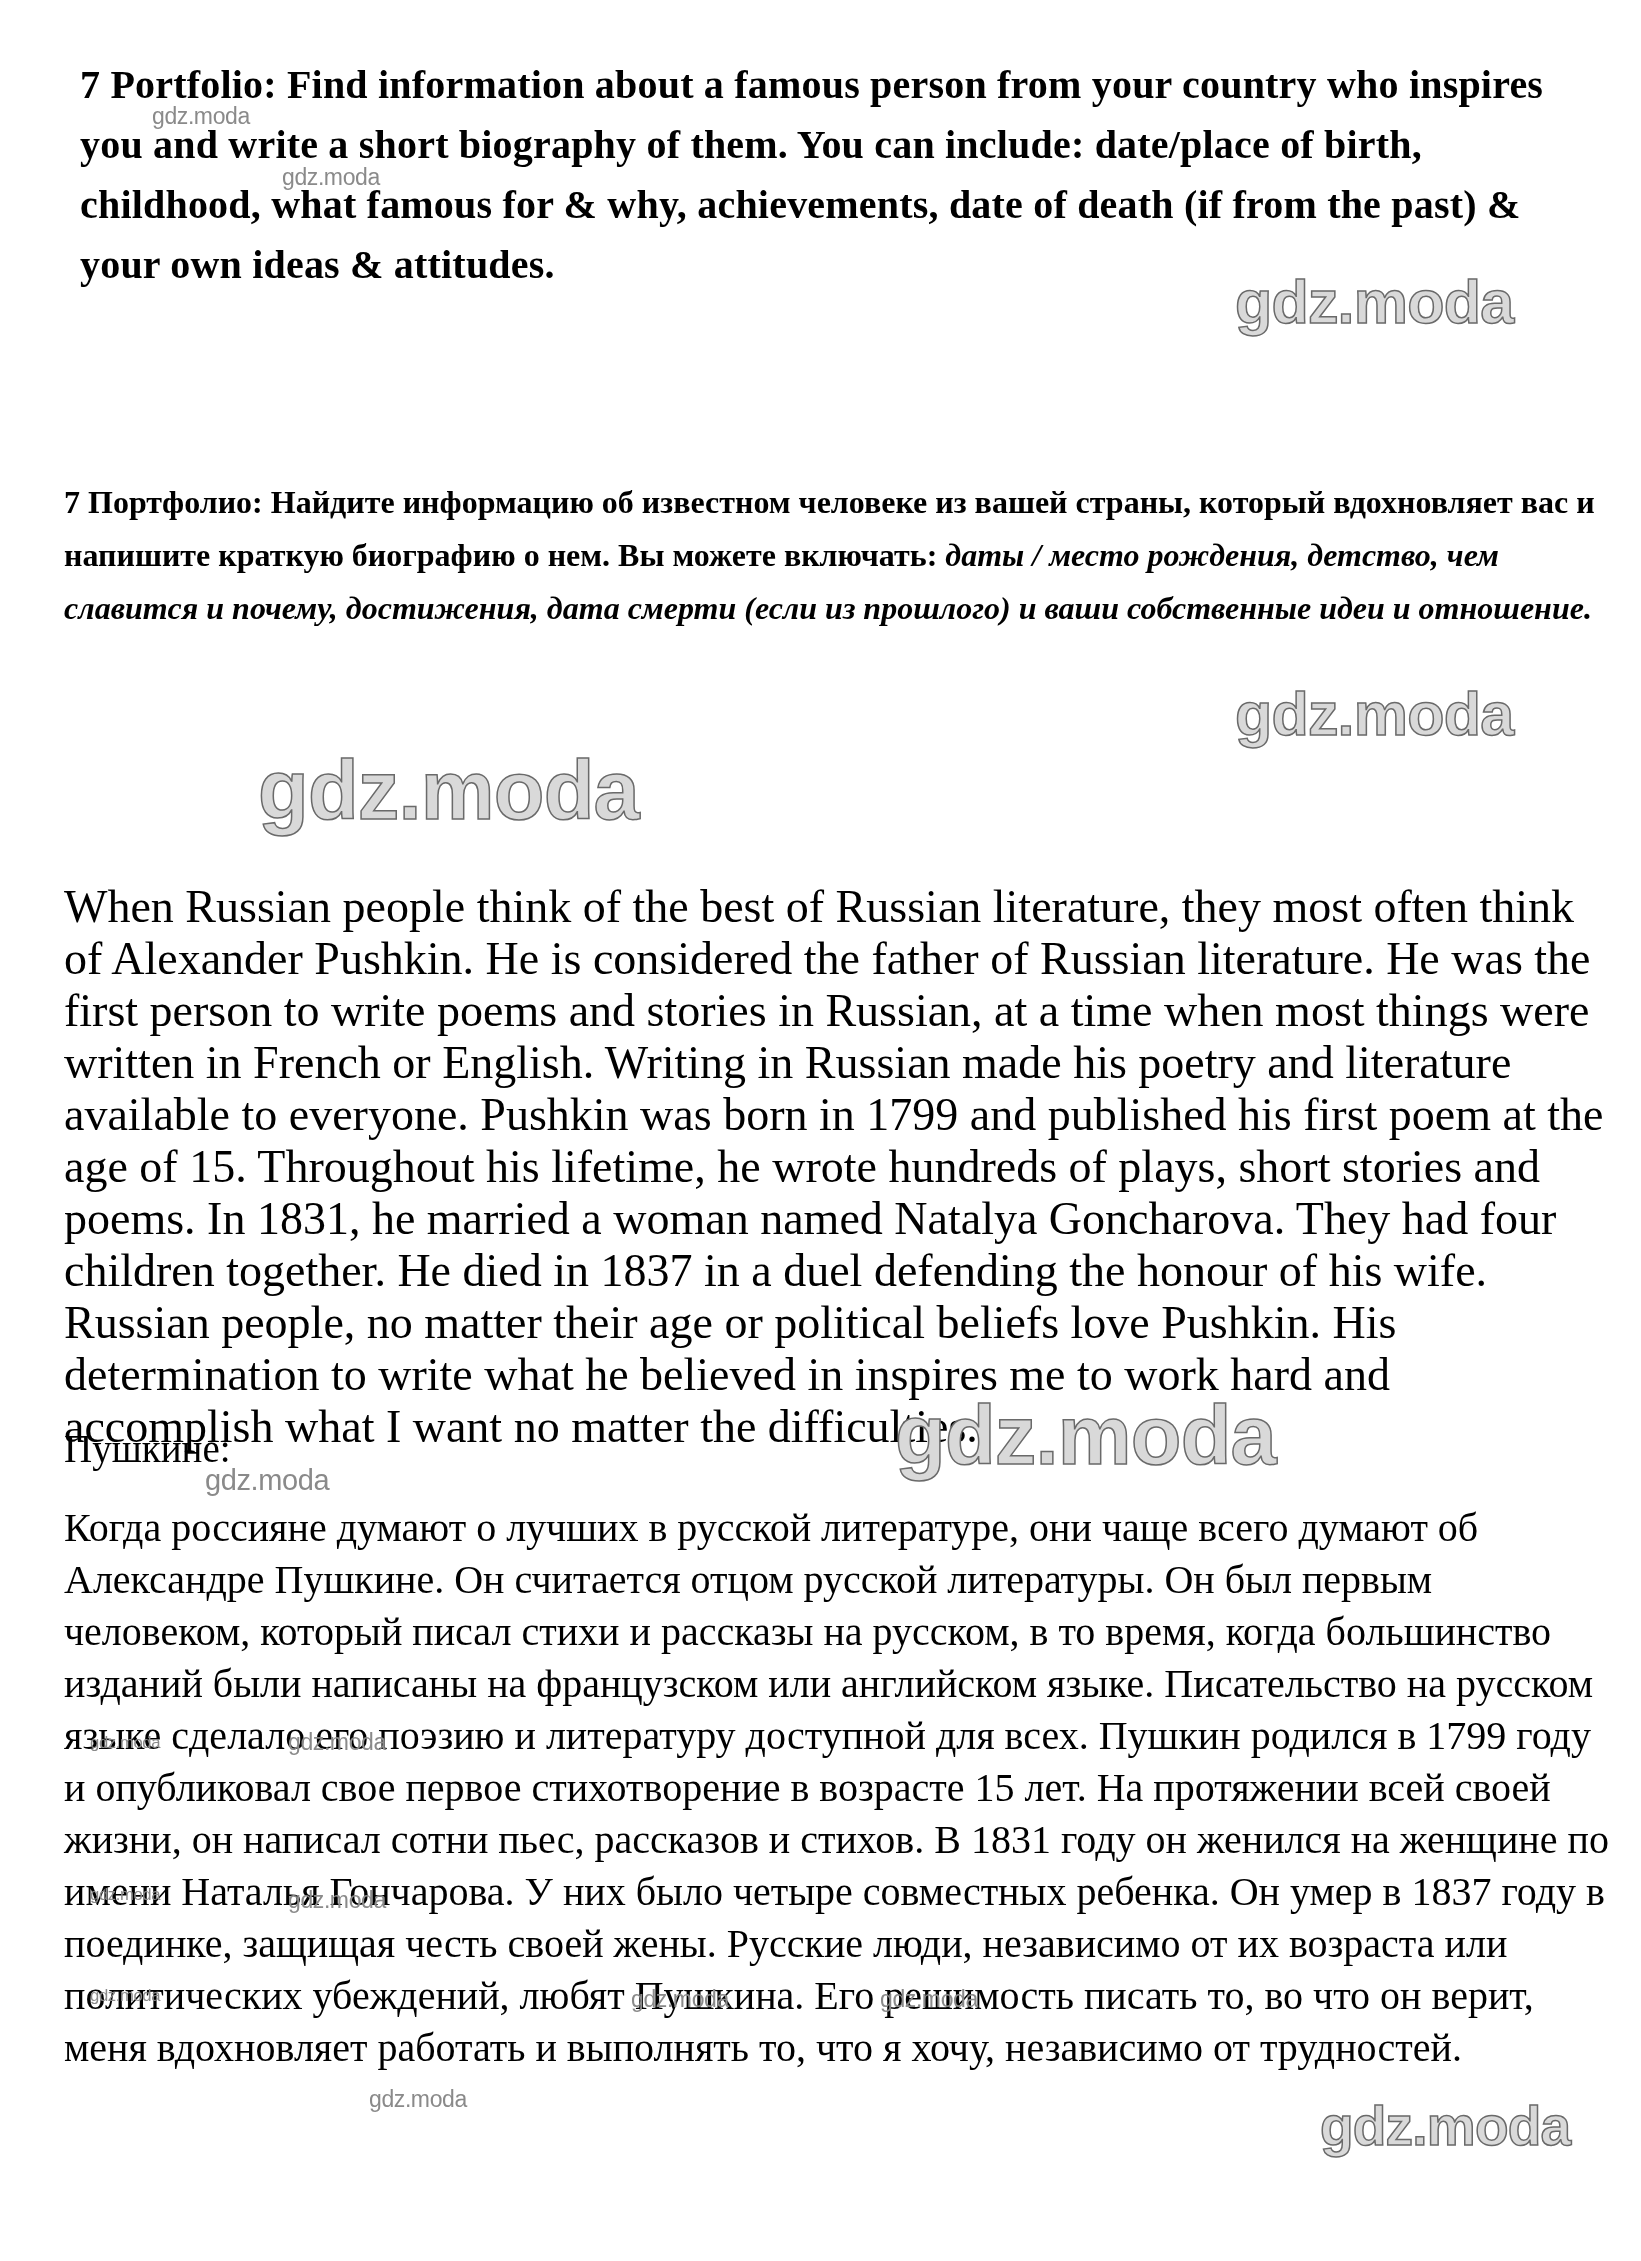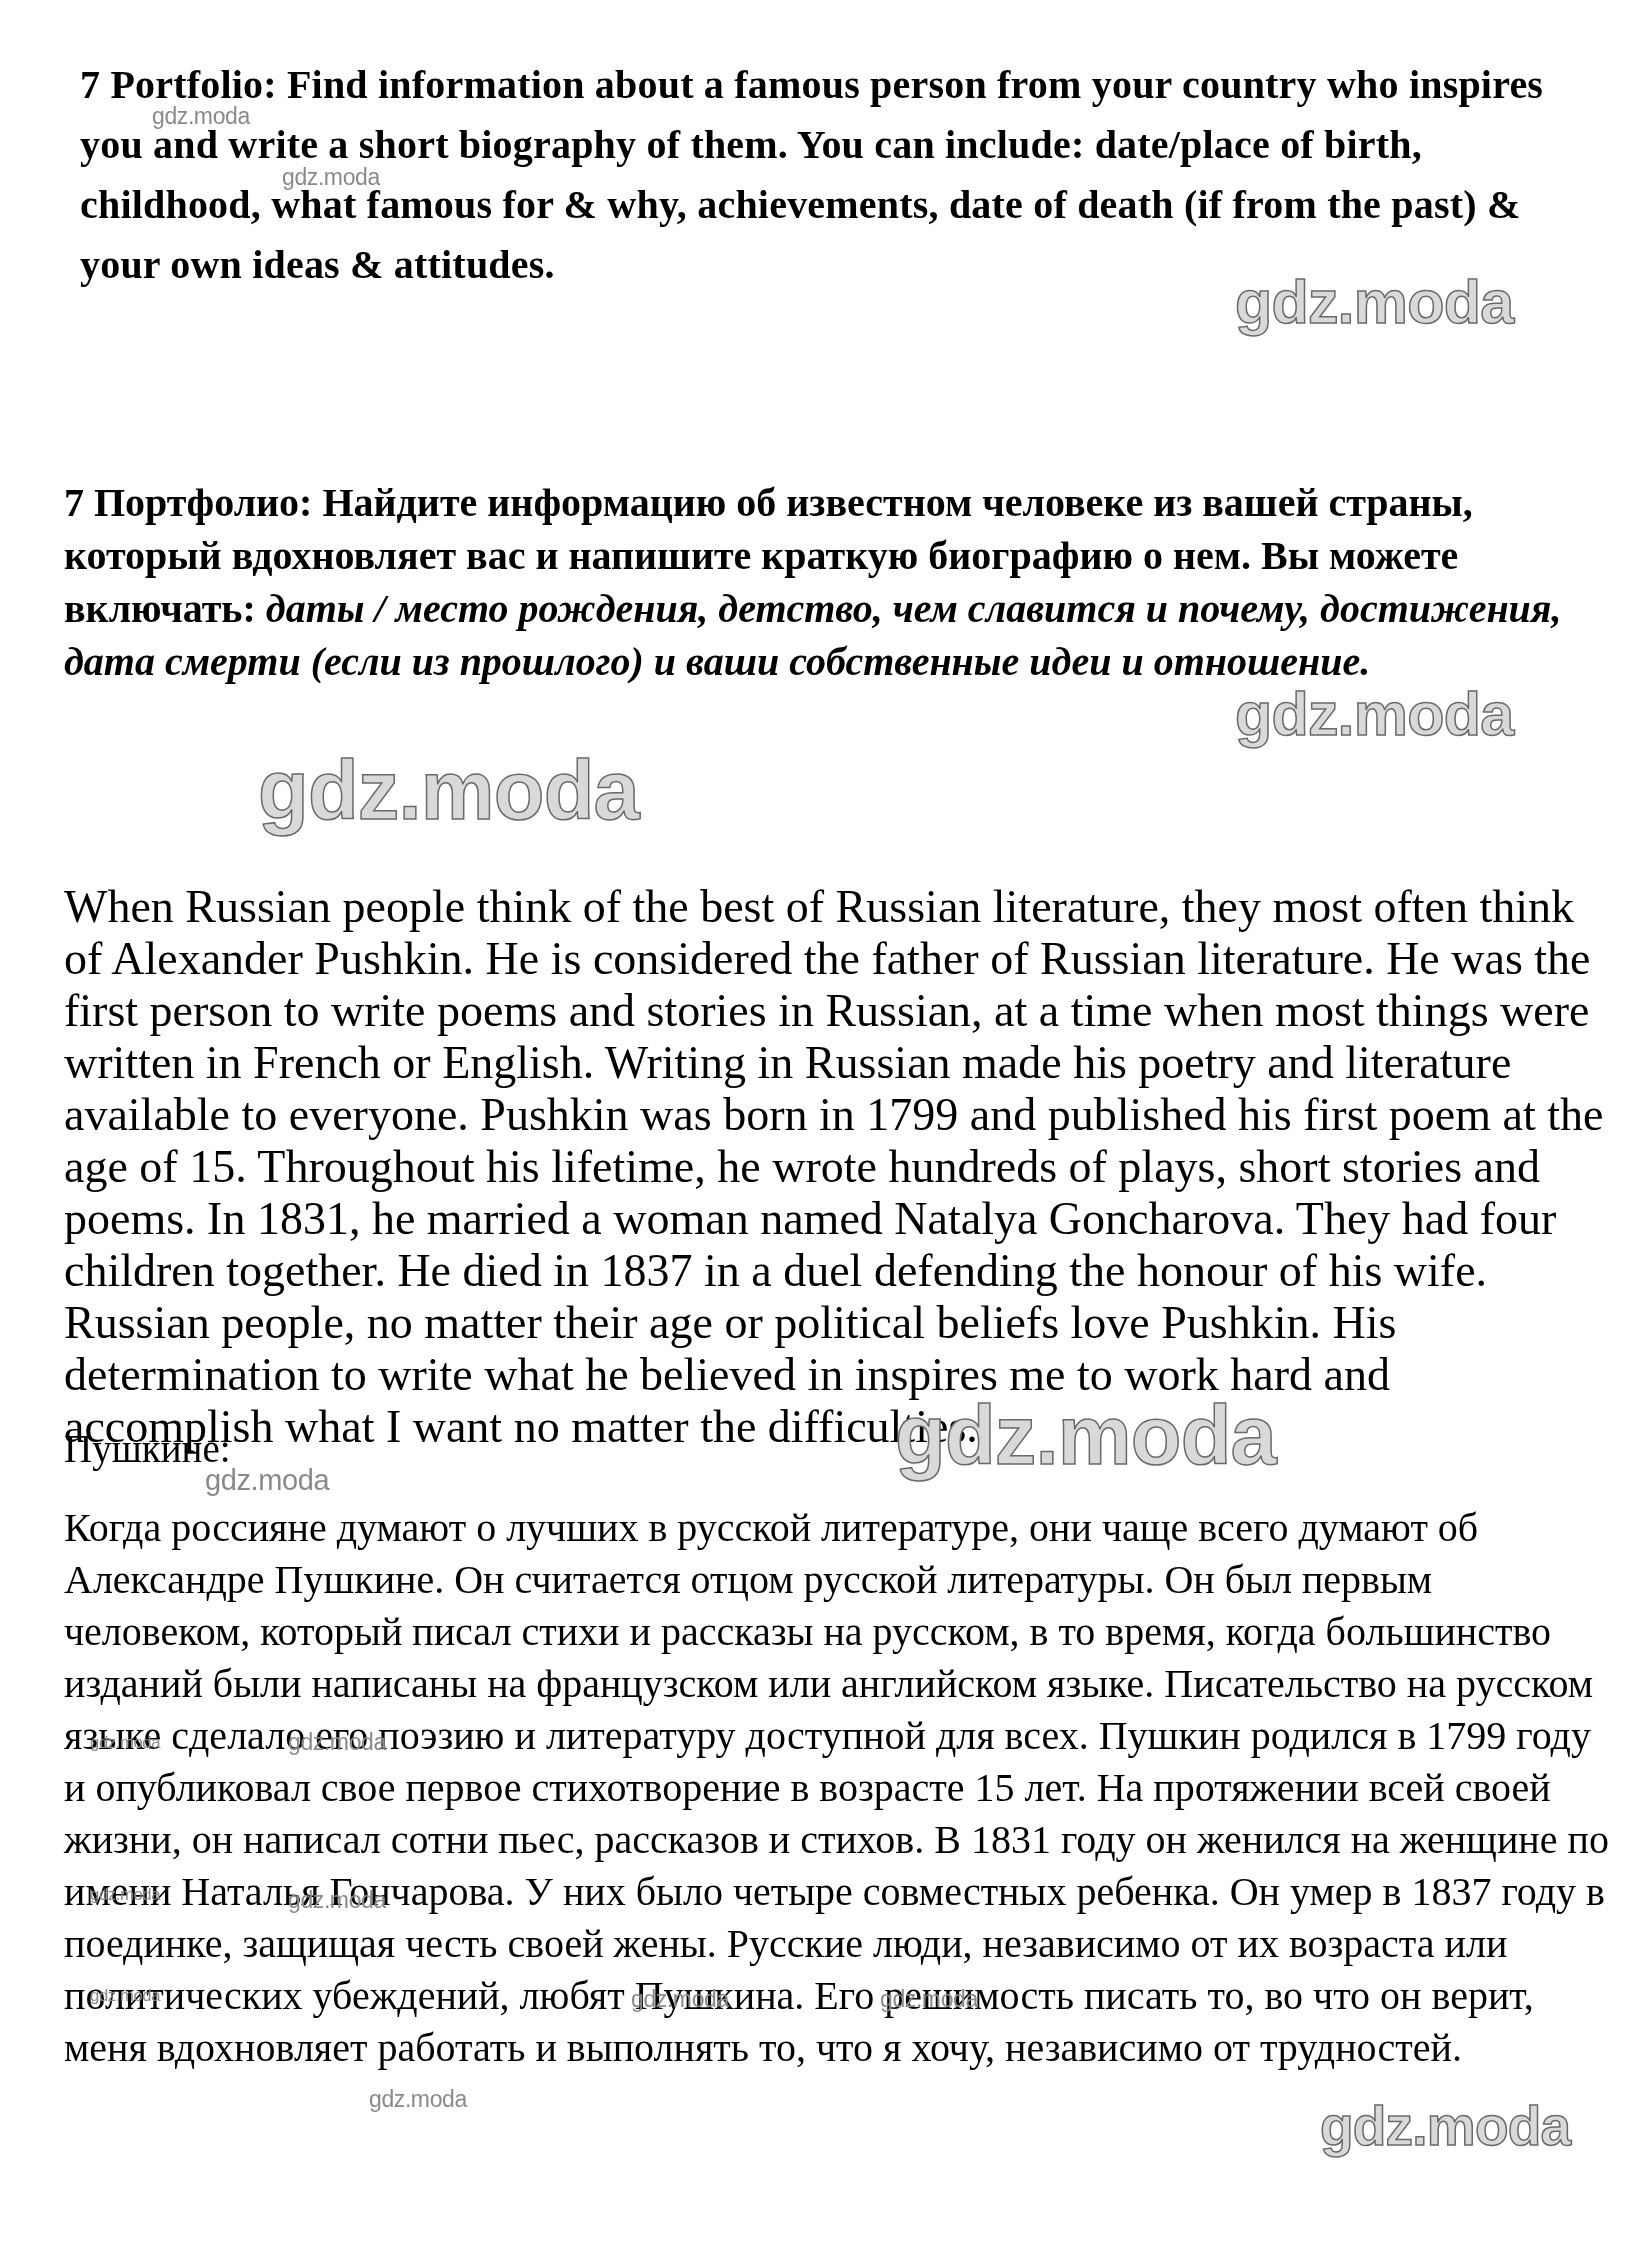--- a/index.html
+++ b/index.html
@@ -6,21 +6,21 @@
     body {
       width: 1642px; height: 2261px; position: relative; overflow: hidden;
       font-family: "Liberation Serif", "DejaVu Serif", serif; color: #000;
     }
     .task-en {
       position: absolute; left: 80px; top: 55px; width: 1517px;
       font-weight: bold; font-size: 40px; line-height: 60px; letter-spacing: 0.2px;
     }
     .task-ru {
       position: absolute; left: 64px; top: 476px; width: 1532px;
-      font-weight: bold; font-size: 40px; line-height: 53px;
+      font-weight: bold; font-size: 32px; line-height: 53px;
     }
     .task-ru .ital { font-style: italic; }
     .answer-en {
       position: absolute; left: 64px; top: 881px; width: 1540px;
       font-size: 46px; line-height: 52px;
     }
     .label {
       position: absolute; left: 64px; top: 1426px; font-size: 39px; line-height: 46px;
     }
     .answer-ru {

